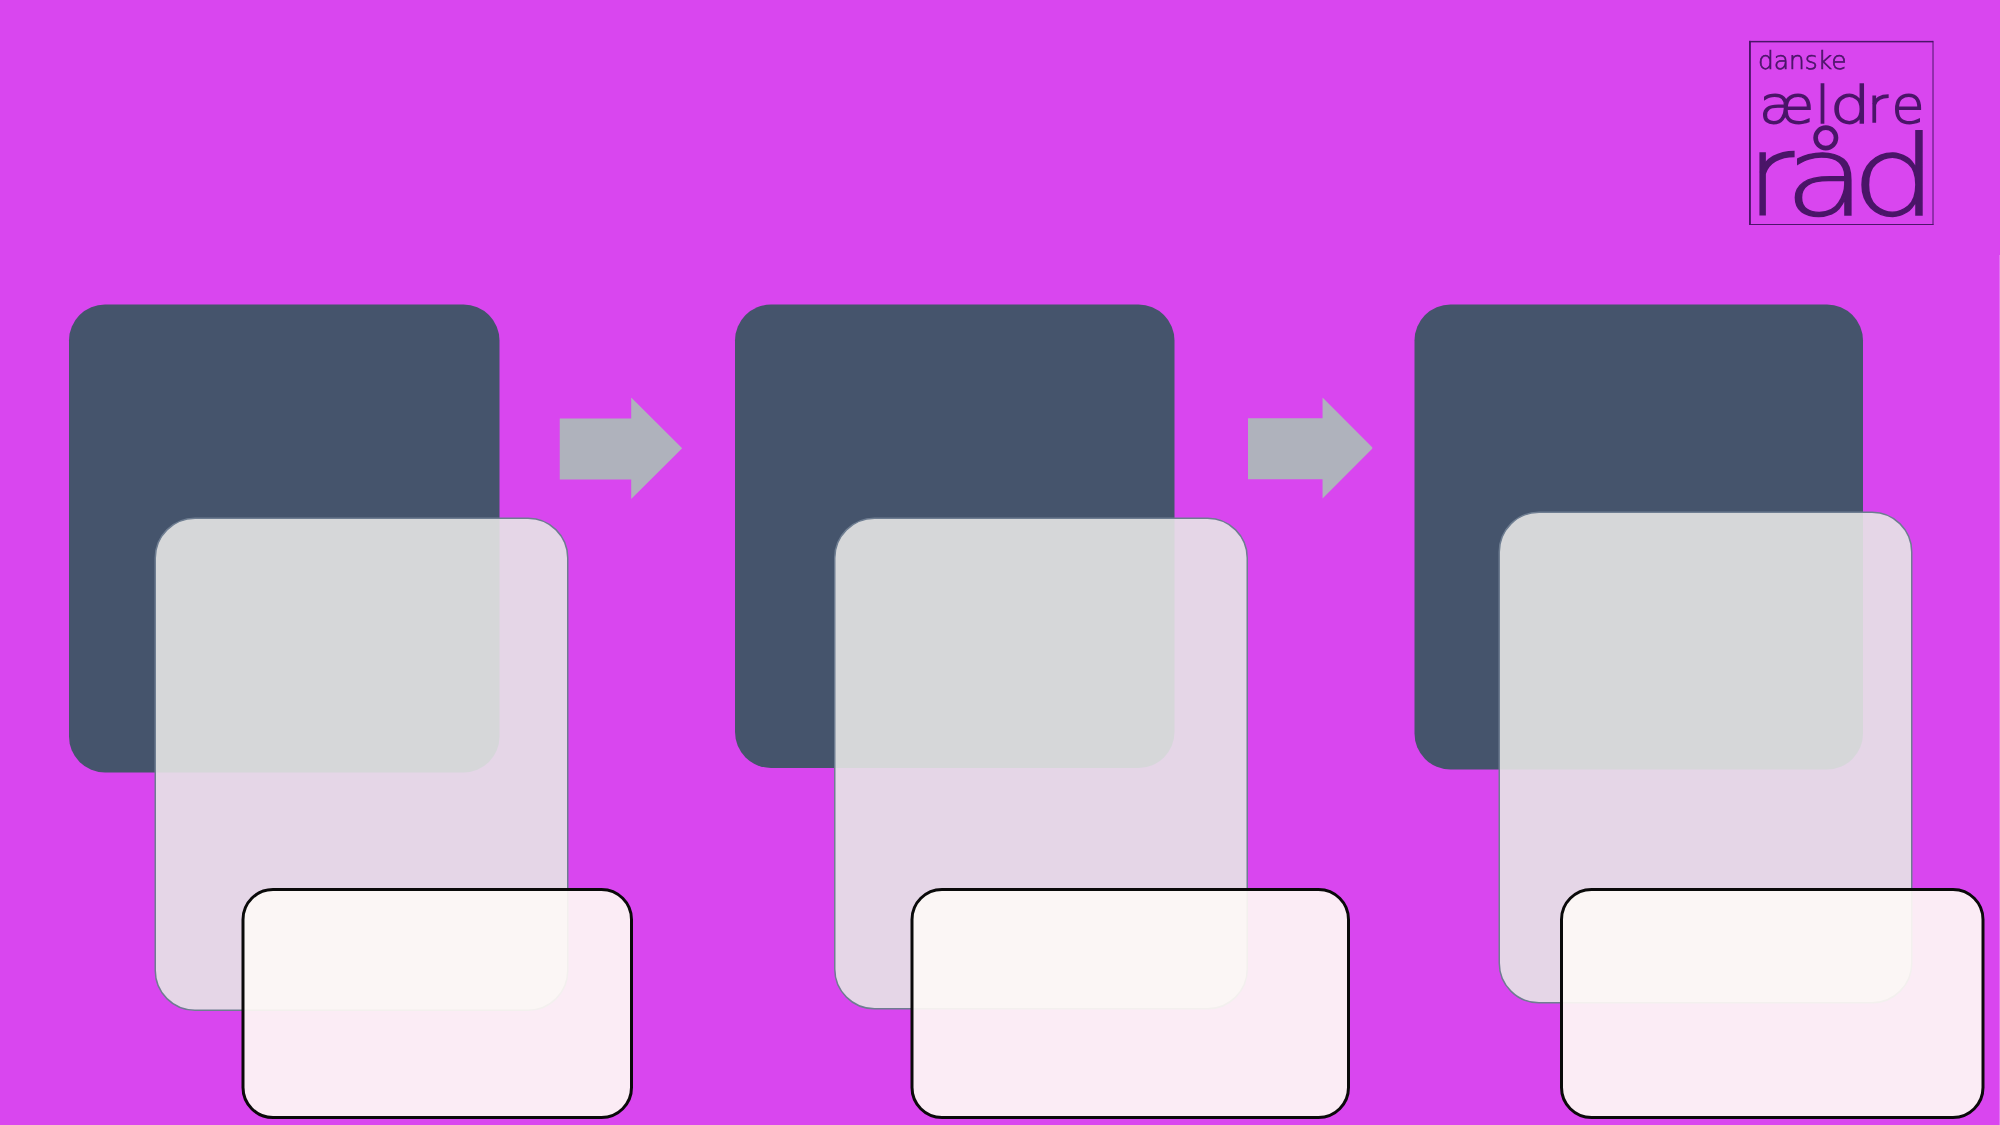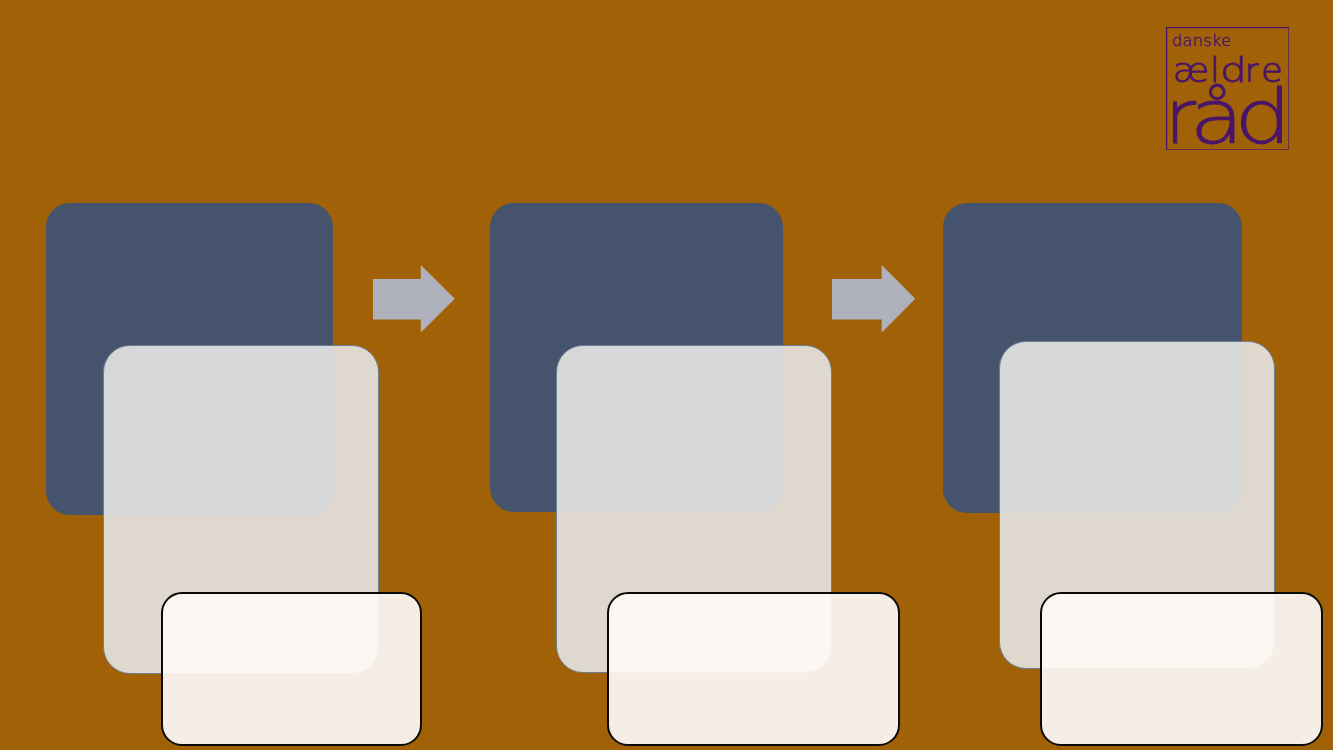--- a/index.html
+++ b/index.html
@@ -1,19 +1,19 @@
 <!DOCTYPE html>
 <html><head>
 <meta charset="utf-8">
 <title>danske ældre råd slide</title>
 <style>
   html,body{margin:0;padding:0;}
   body{width:1333px;height:750px;background:#ffffff;overflow:hidden;
        font-family:"Liberation Sans",sans-serif;}
-  .slide{position:relative;width:1333px;height:750px;background:#a16207;overflow:hidden;}
+  .slide{position:relative;width:1333px;height:750px;background:#d946ef;overflow:hidden;}
   .stack{position:absolute;left:0;top:0;width:100%;height:100%;}
   .card{position:absolute;box-sizing:border-box;}
   .card.navy{background:#45546C;border-radius:24px;}
   .card.grey{background:rgba(229,229,229,0.90);border:1px solid #6E7D91;border-radius:27px;}
   .card.cream{background:rgba(253,249,245,0.93);border:2px solid #0a0a0a;border-radius:21px;}
   .arrow{position:absolute;}
   .logobox{position:absolute;transform:translateZ(0);}
   .lt{font-family:"DejaVu Sans",sans-serif;font-weight:200;fill:#4A1568;}
 </style>
 </head>

